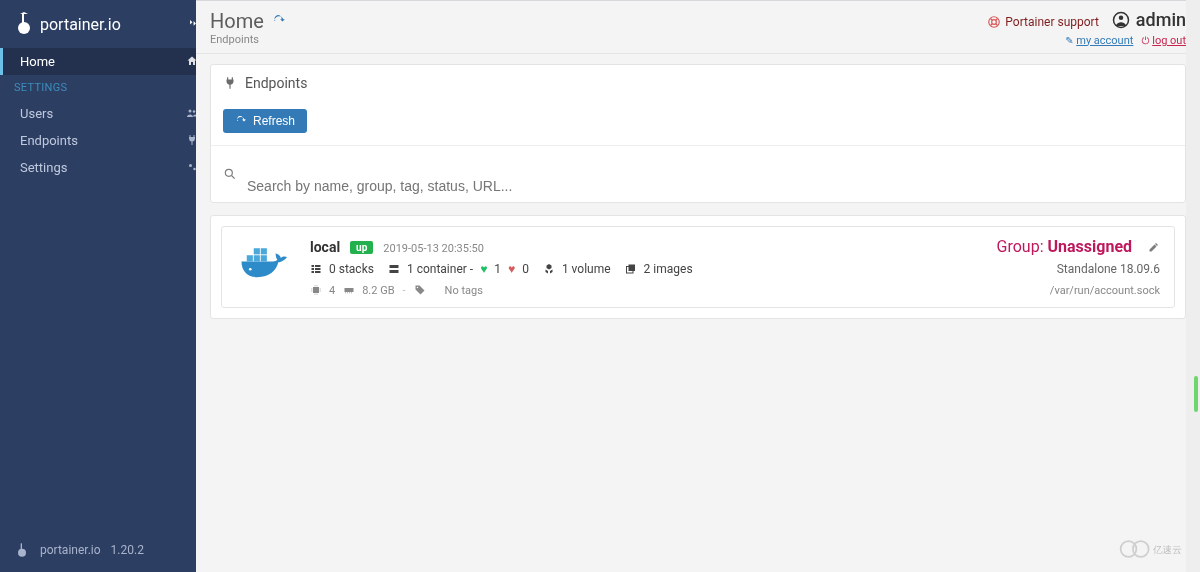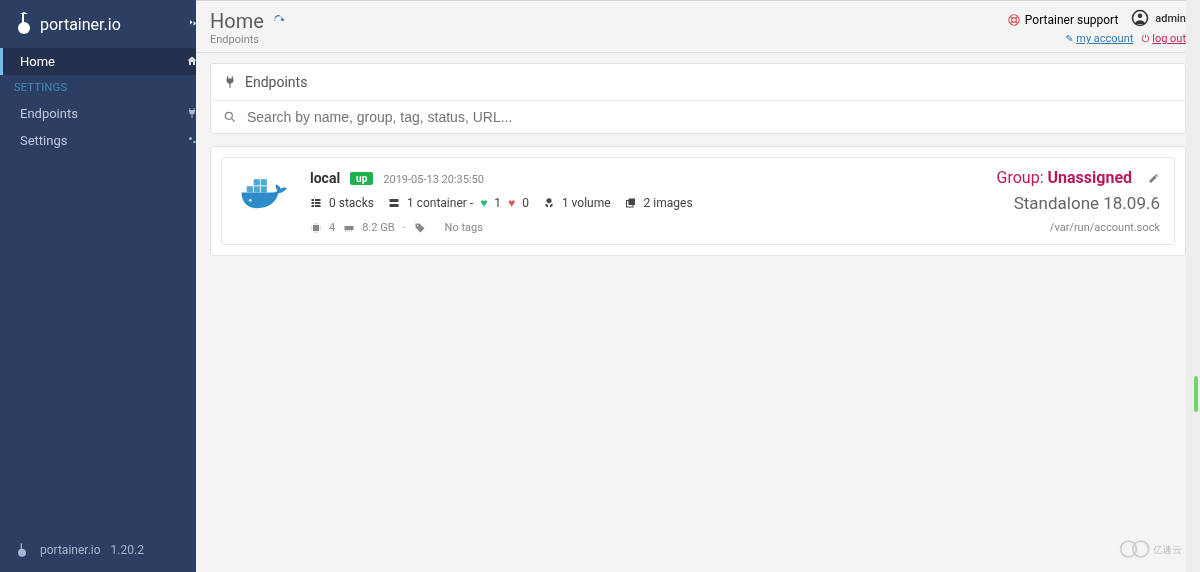--- a/index.html
+++ b/index.html
@@ -90,22 +90,22 @@
       font-size: 20px;
       font-weight: 400;
       color: #5d5d5d;
       display: flex;
       align-items: center;
       gap: 8px;
     }
     .refresh-icon-top { color: #337ab7; font-size: 14px; cursor: pointer; }
     .breadcrumb { font-size: 11px; color: #888; }
     .tb-right { text-align: right; font-size: 12px;}
-    .support-link { color: #000000; display:inline-flex; align-items:flex-end; gap:4px; margin-right:10px; cursor:pointer;}
-    .user-block { display:inline-flex; align-items:center; gap:6px; font-size:11px; font-weight:500; color:#333;}
+    .support-link { color: #7f1d1d; display:inline-flex; align-items:flex-end; gap:4px; margin-right:10px; cursor:pointer;}
+    .user-block { display:inline-flex; align-items:center; gap:6px; font-size:18px; font-weight:500; color:#333;}
     .user-links { margin-top:2px; font-size:11px;}
     .user-links a { color:#337ab7; text-decoration:underline; cursor:pointer;}
     .user-links .wrench { color:#337ab7; font-size:10px;}
     .user-links .out { color:#c7254e; font-size:10px;}
 
     .content { padding: 10px 14px; }
     .panel {
       background: #fff;
       border: 1px solid #e4e4e4;
       border-radius: 3px;
@@ -140,20 +140,21 @@
       align-items: center;
       gap: 10px;
     }
     .search-row input {
       flex: 1;
       border: none;
       outline: none;
       font-size: 14px;
       color: #7d7d7d;
       background: transparent;
+      margin-top: 24px;
     }
     .search-icon { color: #7d7d7d; font-size: 14px;}
 
     .endpoint-card {
       border: 1px solid #e4e4e4;
       border-radius: 3px;
       padding: 10px 14px;
       display: flex;
       gap: 14px;
       align-items: flex-start;
@@ -169,21 +170,21 @@
       border-radius:2px; margin-left:6px; font-weight:700; vertical-align:1px;
     }
     .ep-time { font-size: 11px; color:#888; margin-left:6px;}
     .ep-group { font-size: 16px; color:#be185d;}
     .edit-icon { color:#7d7d7d; margin-left:12px; cursor:pointer;}
     .ep-mid-row { display:flex; justify-content:space-between; margin-top:6px; font-size:12px; color:#444;}
     .ep-stats { display:flex; gap:14px; align-items:center;}
     .stat { display:inline-flex; align-items:center; gap:7px;}
     .heart-green { color:#1fbf64; font-weight:700;}
     .heart-red { color:#d75b5a; font-weight:700;}
-    .ep-right { color:#666; font-size:17px;}
+    .ep-right { color:#666; font-size:12px;}
     .ep-bottom-row { display:flex; justify-content:space-between; margin-top:8px; font-size:11px; color:#888;}
     .ep-bottom-left { display:flex; gap:8px; align-items:center;}
     .sep { color:#bbb;}
     .tags { display:inline-flex; align-items:center; gap:19px;}
 
     .watermark {
       position: absolute;
       right: 12px; bottom: 10px;
       width: 70px; height: 26px;
       opacity: .5;
@@ -227,20 +228,30 @@
 
   <div class="nav-item active">
     <span>Home</span>
     <span class="nav-icon">
       <svg class="ico" viewBox="0 0 24 24">
           <path d="M12 3l9 8h-3v9h-4v-6H10v6H6v-9H3z"></path>
         </svg>
     </span>
   </div>
   <div class="nav-section-label">SETTINGS</div>
+  <div class="nav-item">
+    <span>Users</span>
+    <span class="nav-icon">
+      <svg class="ico" viewBox="0 0 24 24">
+          <circle cx="8" cy="8" r="3"></circle>
+          <circle cx="16" cy="9" r="2.5"></circle>
+          <path d="M2 20c0-3 3-5 6-5s6 2 6 5zm12-1c0-2 2-4 4-4s4 2 4 4z"></path>
+        </svg>
+    </span>
+  </div>
   <div class="nav-item">
     <span>Endpoints</span>
     <span class="nav-icon">
       <svg class="ico" viewBox="0 0 24 24">
           <path d="M9 2v4h6V2h2v4h1v3a6 6 0 01-5 5.9V22h-2v-7.1A6 6 0 016 9V6h1V2z"></path>
         </svg>
     </span>
   </div>
   <div class="nav-item">
     <span>Settings</span>
@@ -306,20 +317,28 @@
   </div>
 
   <div class="content">
     <div class="panel">
       <div class="panel-header">
         <svg class="ico14" viewBox="0 0 24 24" style="color:#6b6b6b;">
             <path d="M9 2v4h6V2h2v4h1v3a6 6 0 01-5 5.9V22h-2v-7.1A6 6 0 016 9V6h1V2z"></path>
           </svg>
         <span>Endpoints</span>
       </div>
+      <div class="panel-tools">
+        <button class="btn-refresh">
+          <svg class="ico" viewBox="0 0 24 24">
+              <path d="M12 4a8 8 0 017.4 5H22l-4 4-4-4h2.3A6 6 0 106 12H4a8 8 0 018-8z" fill="#fff"></path>
+            </svg>
+          <span>Refresh</span>
+        </button>
+      </div>
       <div class="search-row">
         <span class="search-icon">
           <svg class="ico14" viewBox="0 0 24 24">
               <circle cx="10" cy="10" r="6" fill="none" stroke="#7d7d7d" stroke-width="2"></circle>
               <path d="M15 15l5 5" stroke="#7d7d7d" stroke-width="2"></path>
             </svg>
         </span>
         <input type="text" placeholder="Search by name, group, tag, status, URL..." style="">
       </div>
     </div>

